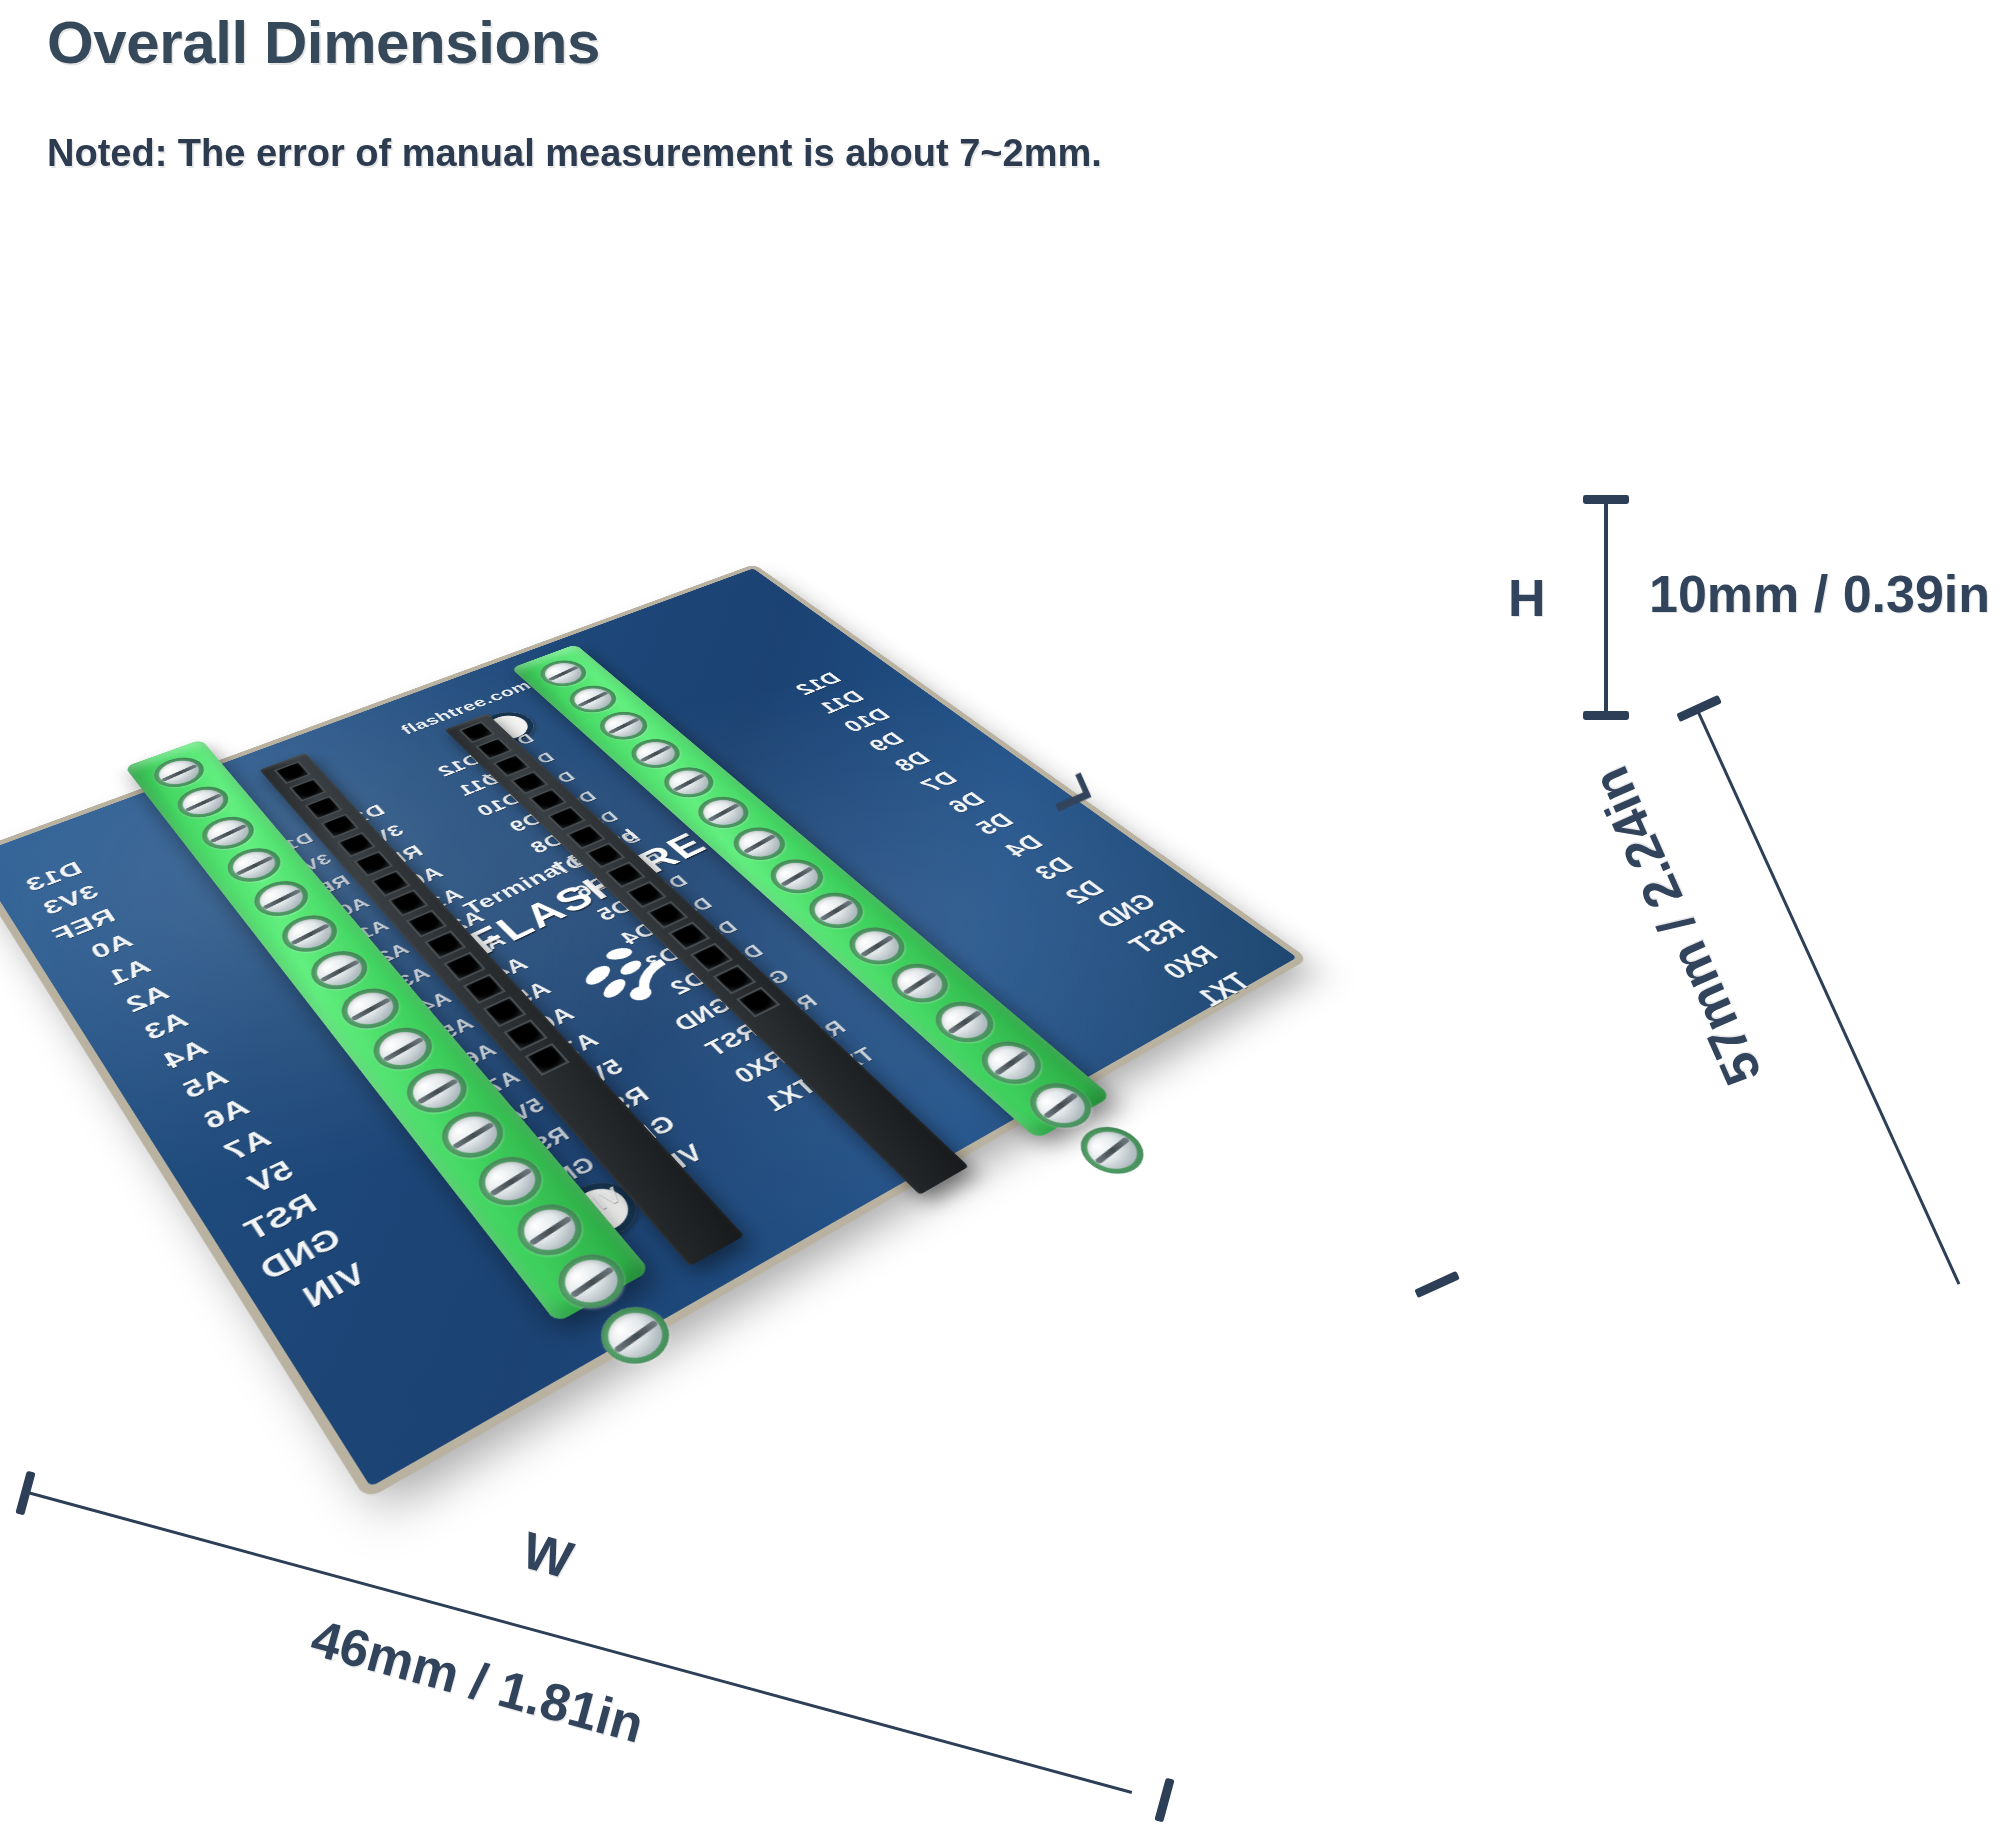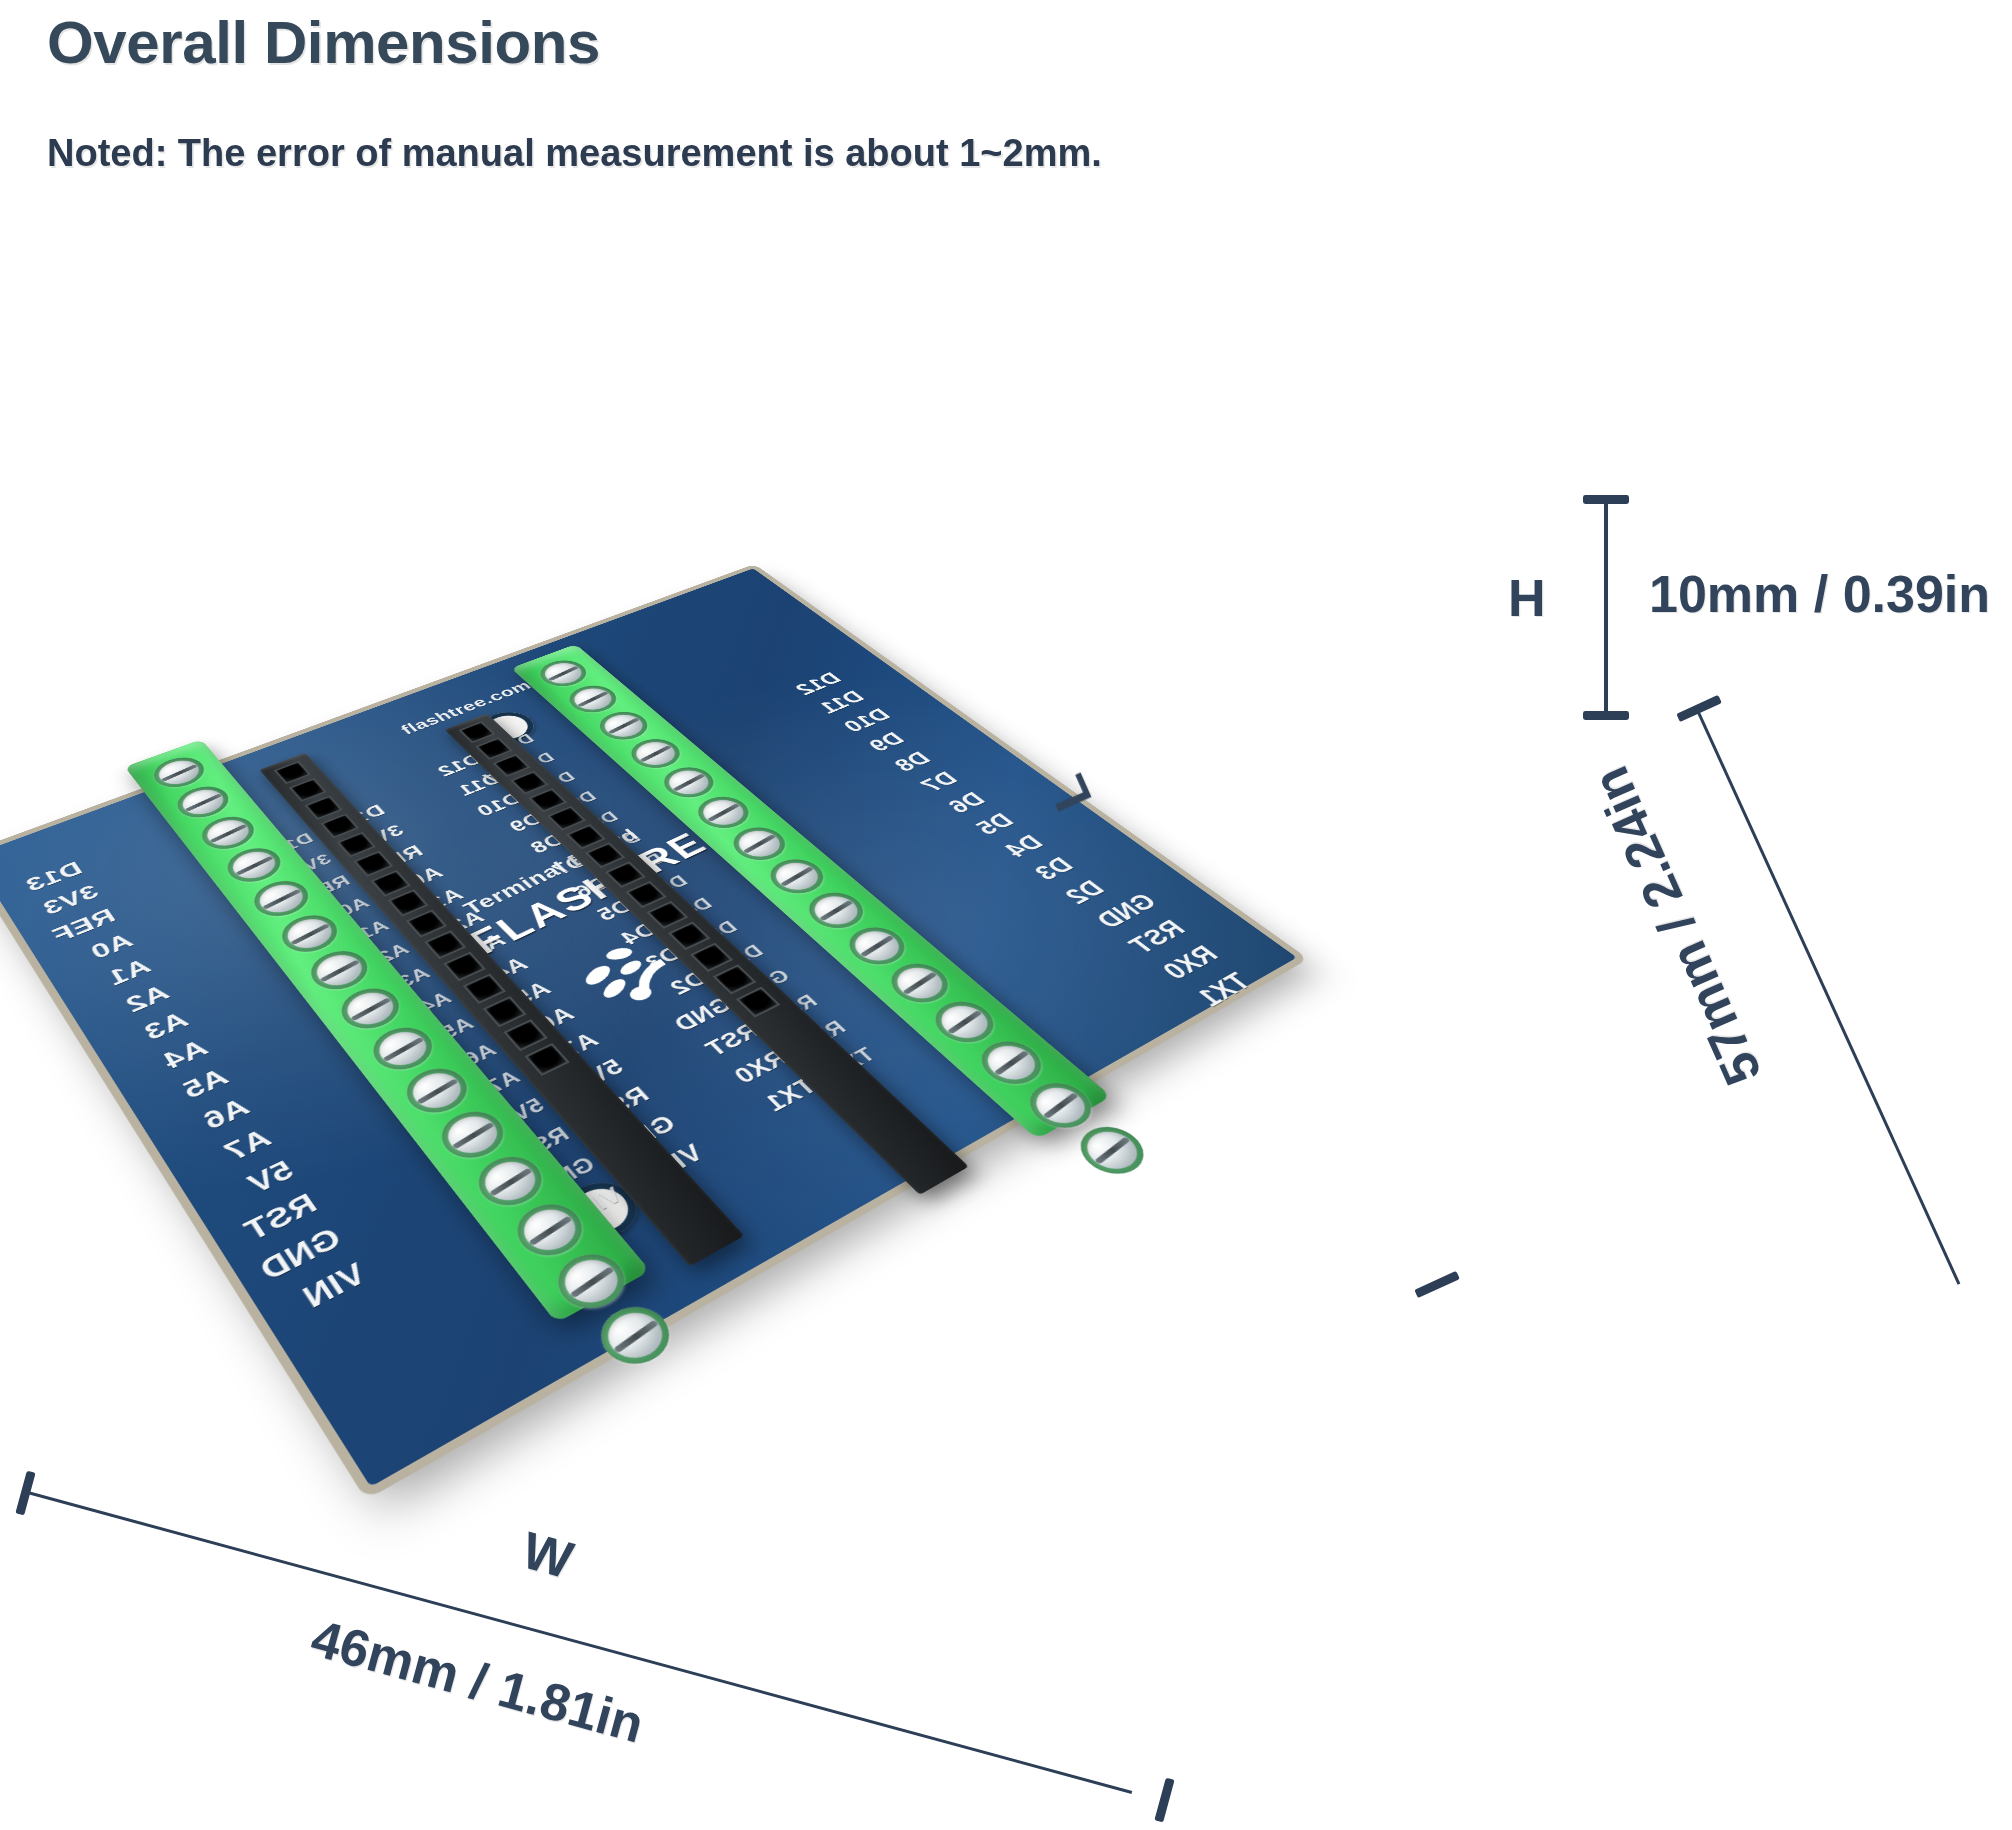--- a/index.html
+++ b/index.html
@@ -271,21 +271,21 @@
   #dim-w-value{
     position:absolute; left:307px; top:197px; font-size:52px;
     transform: rotate(15.2deg); transform-origin:center;
   }
 </style>
 </head>
 <body>
 
 <div id="page-title">Overall Dimensions</div>
 
-<div id="page-note">Noted: The error of manual measurement is about 1~2mm.</div>
+<div id="page-note">Noted: The error of manual measurement is about 7~2mm.</div>
 
 <div id="photo-stage">
 
   <div class="board-assembly">
 
     <div class="pcb"></div>
 
     <div class="mount-hole h1"></div>
     <div class="mount-hole h2"></div>
 

